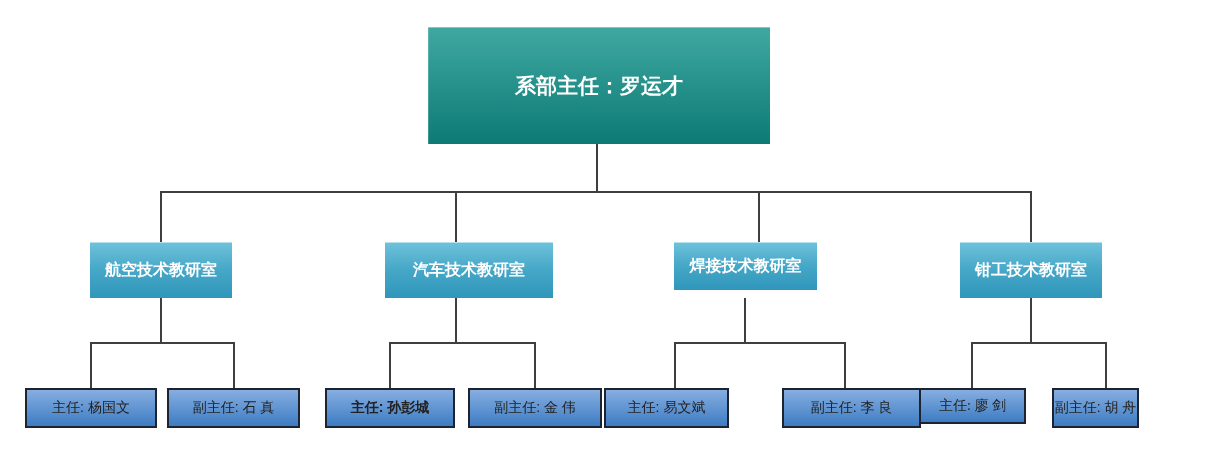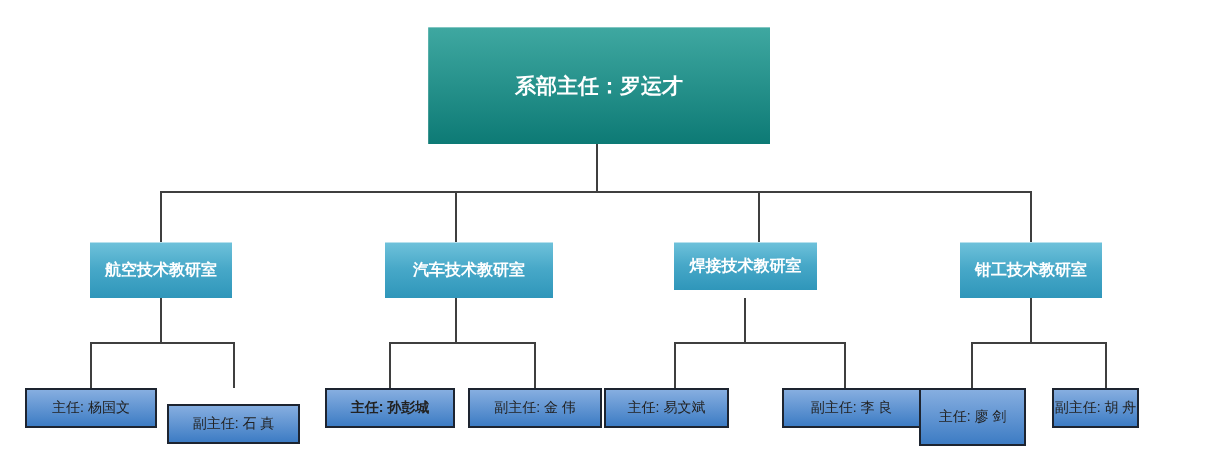--- a/index.html
+++ b/index.html
@@ -80,38 +80,38 @@
   <div class="line" style="left:844px; top:342px; width:2px; height:46px;"></div>
 
   <div class="line" style="left:1030px; top:298px; width:2px; height:45px;"></div>
   <div class="line" style="left:971px; top:342px; width:136px; height:2px;"></div>
   <div class="line" style="left:971px; top:342px; width:2px; height:46px;"></div>
   <div class="line" style="left:1105px; top:342px; width:2px; height:46px;"></div>
 
   <div class="node leaf-node" style="left:25px; top:388px; width:132px; height:40px;">
     <span>主任: 杨国文</span>
   </div>
-  <div class="node leaf-node" style="left:167px; top:388px; width:133px; height:40px;margin-top:16px;">
+  <div class="node leaf-node" style="left:167px; top:388px; width:133px; height:40px;">
     <span>副主任: 石 真</span>
   </div>
 
   <div class="node leaf-node" style="left:325px; top:388px; width:130px; height:40px;font-weight:bold;">
     <span>主任: 孙彭城</span>
   </div>
   <div class="node leaf-node" style="left:468px; top:388px; width:134px; height:40px;">
     <span>副主任: 金 伟</span>
   </div>
 
   <div class="node leaf-node" style="left:604px; top:388px; width:125px; height:40px;">
     <span>主任: 易文斌</span>
   </div>
   <div class="node leaf-node" style="left:782px; top:388px; width:139px; height:40px;">
     <span>副主任: 李 良</span>
   </div>
 
-  <div class="node leaf-node" style="left:919px; top:388px; width:107px; height:58px;">
+  <div class="node leaf-node" style="left:919px; top:388px; width:107px; height:36px;font-family:Liberation Serif, serif;">
     <span>主任: 廖 剑</span>
   </div>
   <div class="node leaf-node" style="left:1052px; top:388px; width:87px; height:40px;">
     <span>副主任: 胡 舟</span>
   </div>
 
 </div>
 
 </body></html>

